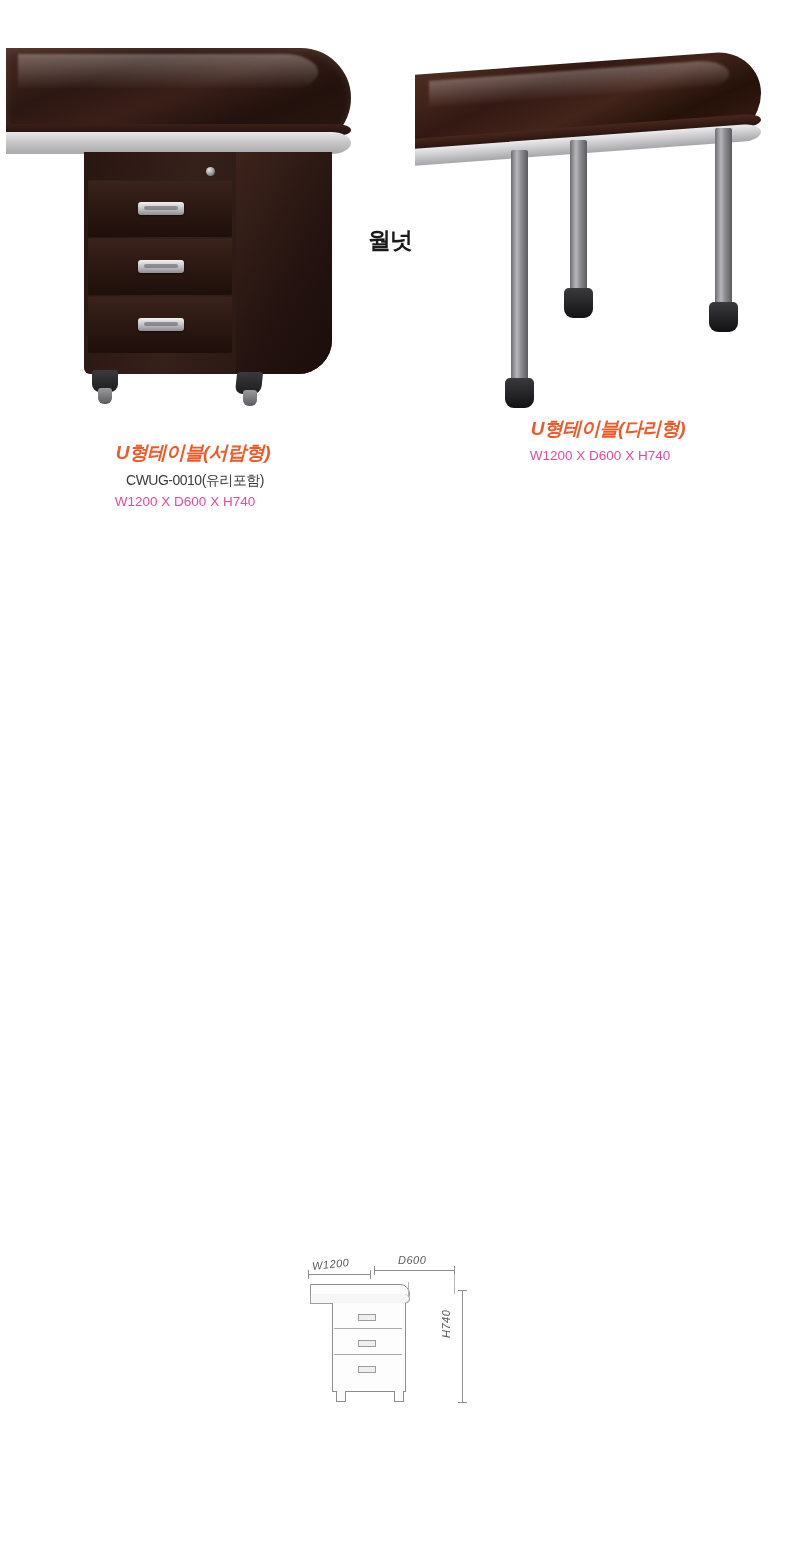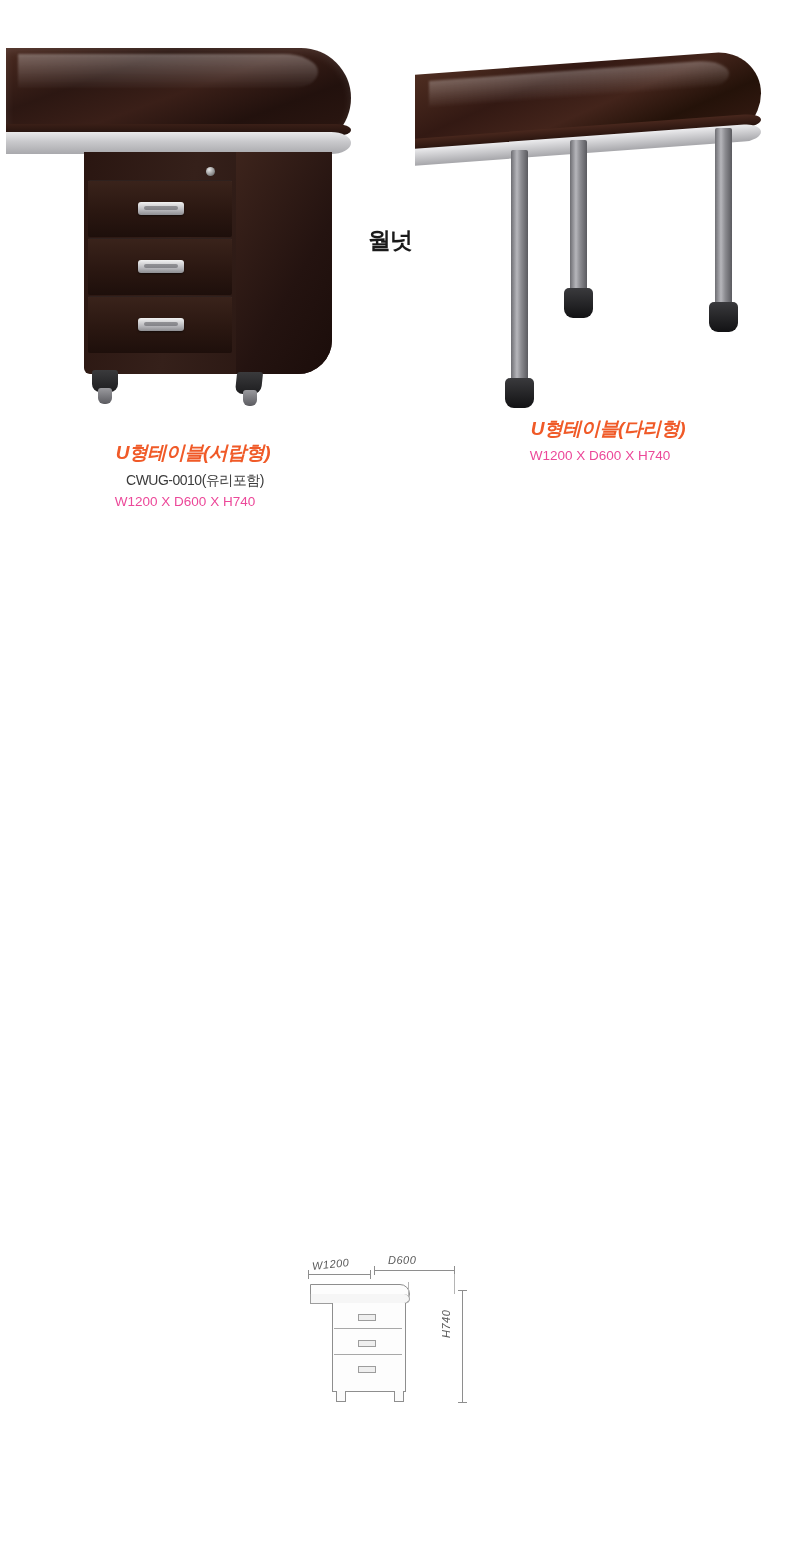--- a/index.html
+++ b/index.html
@@ -354,21 +354,21 @@
   <div id="dimension-diagram">
 
     <div class="dim-line dim-h" style="left:18px; top:24px; width:62px;"></div>
     <div class="dim-line dim-v" style="left:18px; top:20px; height:9px;"></div>
     <div class="dim-line dim-v" style="left:80px; top:20px; height:9px;"></div>
     <div class="dim-label" style="left:22px; top:8px; transform: rotate(-6deg);">W1200</div>
 
     <div class="dim-line dim-h" style="left:84px; top:20px; width:80px;"></div>
     <div class="dim-line dim-v" style="left:84px; top:16px; height:9px;"></div>
     <div class="dim-line dim-v" style="left:164px; top:16px; height:9px;"></div>
-    <div class="dim-label" style="left:98px; top:4px;">D600</div>
+    <div class="dim-label" style="left:108px; top:4px;">D600</div>
 
     <div class="dd-top"></div>
     <div class="dd-top2"></div>
     <div class="dd-body"></div>
 
     <div class="dd-drawer" style="top:78px;"></div>
     <div class="dd-drawer" style="top:104px;"></div>
     <div class="dd-dh" style="top:64px;"></div>
     <div class="dd-dh" style="top:90px;"></div>
     <div class="dd-dh" style="top:116px;"></div>

